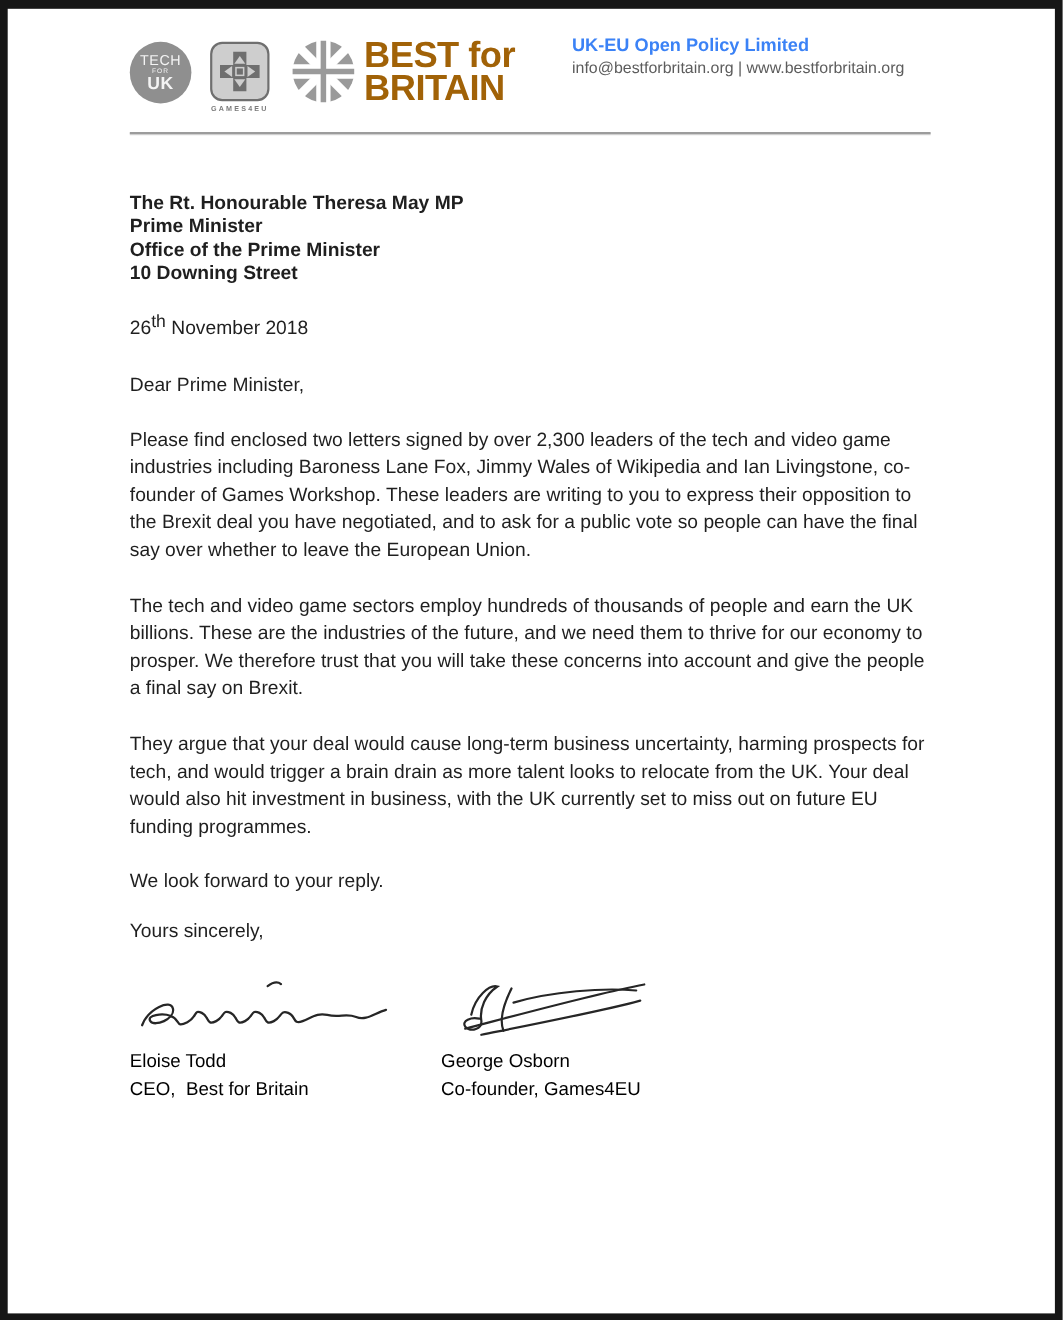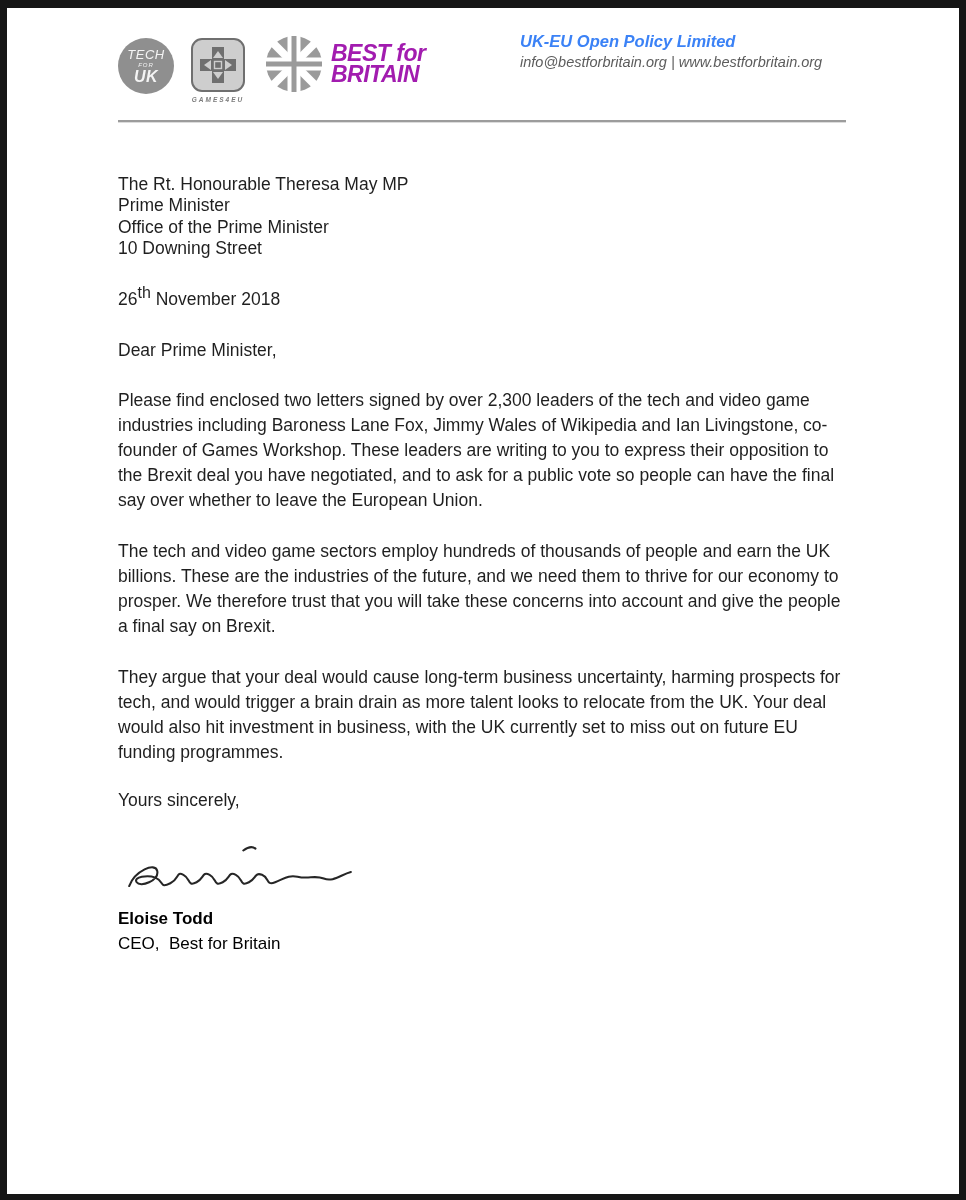--- a/index.html
+++ b/index.html
@@ -7,60 +7,60 @@
     width:966px;height:1200px;position:relative;
     background:#161616;
     font-family:"Liberation Sans","DejaVu Sans",sans-serif;
     -webkit-font-smoothing:antialiased;
   }
   .page{
     position:absolute;left:7px;top:8px;width:952px;height:1186px;
     background:#ffffff;overflow:hidden;
   }
   
-  .letterhead{position:relative;height:114px;font-style:italic;}
+  .letterhead{position:relative;height:114px;}
   .logos{position:absolute;left:111px;top:25px;display:flex;align-items:flex-start;}
   .logo-tfuk{
     width:56px;height:56px;border-radius:50%;background:#8f8f8f;margin-top:5px;
     display:flex;flex-direction:column;align-items:center;justify-content:center;
     color:#f4f4f4;line-height:1;
   }
   .logo-tfuk .l1{font-size:13px;letter-spacing:.5px;}
   .logo-tfuk .l2{font-size:6px;margin:1px 0;letter-spacing:1px;}
   .logo-tfuk .l3{font-size:16px;font-weight:bold;letter-spacing:.5px;}
   .logo-g4eu{margin-left:17px;margin-top:5px;display:flex;flex-direction:column;align-items:center;}
   .logo-g4eu .pad{
     width:50px;height:50px;border:2.5px solid #6f6f6f;border-radius:11px;background:#cecece;
     display:flex;align-items:center;justify-content:center;
   }
   .logo-g4eu .cap{font-size:6.5px;font-weight:bold;letter-spacing:2px;color:#7b7b7b;margin-top:4px;}
   .logo-bfb{margin-left:20px;margin-top:2px;display:flex;align-items:center;}
-  .logo-bfb .txt{margin-left:8px;color:#a21caf;font-weight:bold;line-height:.92;font-size:23px;letter-spacing:-.5px;}
+  .logo-bfb .txt{margin-left:8px;color:#a16207;font-weight:bold;line-height:.92;font-size:33px;letter-spacing:-.5px;}
   .org{position:absolute;left:513px;top:24px;color:#5c5c5c;}
   .org .name{font-size:16.5px;font-weight:bold;color:#3b82f6;margin:0 0 3px 0;}
   .org .line{font-size:14.5px;margin:0 0 4px 0;}
   .divider{position:absolute;left:111px;top:112px;width:728px;height:2px;background:#9c9c9c;box-shadow:0 1px 0 #dcdcdc;}
   
   .content{margin:0 111px 0 111px;color:#1f1f1f;font-size:17.5px;}
-  .recipient{margin-top:52px;line-height:21.3px;}
+  .recipient{margin-top:52px;line-height:21.3px;font-weight:bold;}
   .recipient p{margin:0;}
   .date{margin-top:23px;line-height:21.3px;}
   .date sup{font-size:16px;}
   .salutation{margin-top:30px;}
   .para{margin-top:27px;line-height:24.8px;}
   .closing{margin-top:26px;}
   .valediction{margin-top:25px;}
   p{margin:0;}
   
   .sig-row{display:flex;margin-top:10px;margin-left:111px;margin-right:104px;}
   .sig-col1{width:283px;}
   .sig-col2{width:255px;}
   .sig-col3{flex:1;}
   .sig-art{height:80px;display:flex;align-items:flex-end;}
-  .sig-name{font-weight:bold;font-size:17px;margin-top:8px;}
+  .sig-name{font-weight:normal;font-size:17px;margin-top:8px;}
   .sig-title{font-size:17px;margin-top:5px;white-space:pre-wrap;}
   svg{display:block;}
 </style>
 </head>
 <body>
 
 <div class="page">
 
   <div class="letterhead">
     <div class="logos">
@@ -128,32 +128,46 @@
     </div>
 
     <p class="date"><span>26</span><sup>th</sup> <span>November 2018</span></p>
 
     <p class="salutation">Dear Prime Minister,</p>
 
     <p class="para">Please find enclosed two letters signed by over 2,300 leaders of the tech and video game industries including Baroness Lane Fox, Jimmy Wales of Wikipedia and Ian Livingstone, co-founder of Games Workshop. These leaders are writing to you to express their opposition to the Brexit deal you have negotiated, and to ask for a public vote so people can have the final say over whether to leave the European Union.</p>
     <p class="para">The tech and video game sectors employ hundreds of thousands of people and earn the UK billions. These are the industries of the future, and we need them to thrive for our economy to prosper. We therefore trust that you will take these concerns into account and give the people a final say on Brexit.</p>
     <p class="para">They argue that your deal would cause long-term business uncertainty, harming prospects for tech, and would trigger a brain drain as more talent looks to relocate from the UK. Your deal would also hit investment in business, with the UK currently set to miss out on future EU funding programmes.</p>
 
+    <p class="closing">We look forward to your reply.</p>
     <p class="valediction">Yours sincerely,</p>
   </div>
 
   <div class="sig-row">
 
     <div class="sig-col1">
       <div class="sig-art">
         <svg width="245" height="58" viewBox="0 0 250 62" fill="none" stroke="#262626" stroke-width="2.2" stroke-linecap="round">
           <path d="M128,8 q8,-6 13,-2"></path>
           <path d="M6,46 C12,30 34,20 36,30 C38,40 18,48 14,42 C10,36 26,34 34,37 C44,41 38,49 50,43 C60,38 56,30 64,34 C72,38 68,47 78,42 C86,38 84,30 92,34 C100,38 96,47 106,42 C114,38 112,30 120,34 C128,38 124,47 134,42 C142,38 140,31 148,34 C156,37 152,46 162,42 C172,38 176,34 186,36 C198,39 204,34 214,38 C224,42 232,34 243,31"></path>
         </svg>
       </div>
       <p class="sig-name">Eloise Todd</p>
       <p class="sig-title">CEO,  Best for Britain</p>
     </div>
 
 
+    <div class="sig-col3">
+      <div class="sig-art">
+        <svg width="192" height="62" viewBox="0 0 210 62" fill="none" stroke="#262626" stroke-width="2.2" stroke-linecap="round">
+          <path d="M30,38 C34,20 48,8 56,10 C44,18 38,32 40,44 C41,52 30,56 24,50 C20,44 30,40 38,42"></path>
+          <path d="M70,12 C62,28 58,44 62,54"></path>
+          <path d="M24,52 C70,40 150,18 202,8"></path>
+          <path d="M40,58 C90,48 162,34 198,24"></path>
+          <path d="M72,26 C110,15 160,11 194,14"></path>
+        </svg>
+      </div>
+      <p class="sig-name">George Osborn</p>
+      <p class="sig-title">Co-founder, Games4EU</p>
+    </div>
 
   </div>
 </div>
 
 </body></html>

